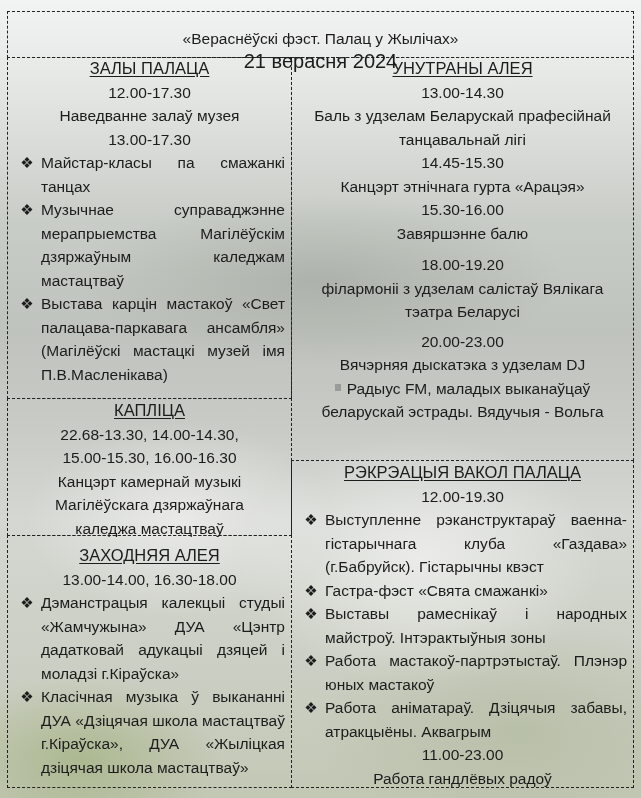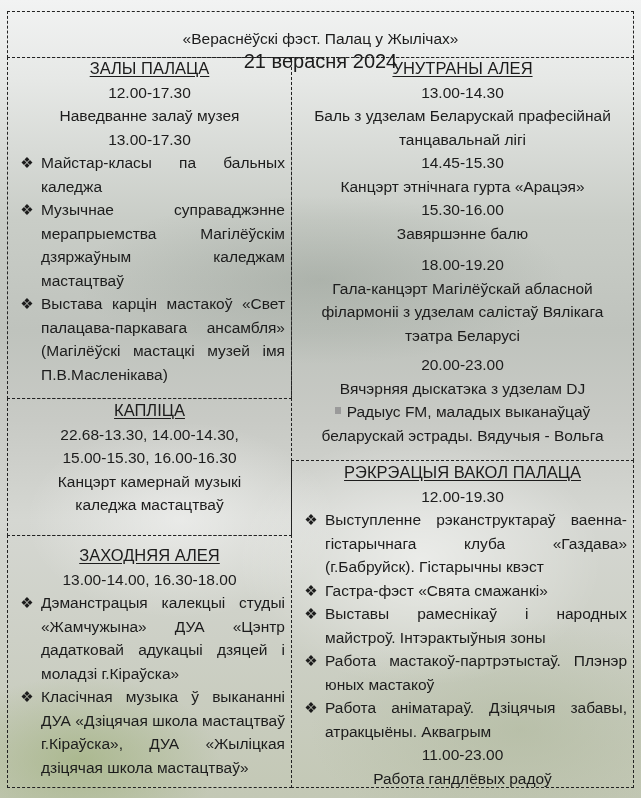--- a/index.html
+++ b/index.html
@@ -46,31 +46,32 @@
 
 <div class="dash-box" style="left:291px; top:57px; width:343px; height:404px;"></div>
 <div class="dash-box" style="left:291px; top:460px; width:343px; height:328px;"></div>
 
 <div class="section" style="left:8px; top:57px; width:283px;">
   <span class="line sec-title">ЗАЛЫ ПАЛАЦА</span>
   <span class="line">12.00-17.30</span>
   <span class="line">Наведванне залаў музея</span>
   <span class="line">13.00-17.30</span>
   <ul class="bullet-list">
-    <li><span class="mark">❖</span><span>Майстар-класы па бальных каледжа</span></li>
+    <li><span class="mark">❖</span><span>Майстар-класы па смажанкі танцах</span></li>
     <li><span class="mark">❖</span><span>Музычнае суправаджэнне мерапрыемства Магілёўскім дзяржаўным каледжам мастацтваў</span></li>
     <li><span class="mark">❖</span><span>Выстава карцін мастакоў «Свет палацава-паркавага ансамбля» (Магілёўскі мастацкі музей імя П.В.Масленікава)</span></li>
   </ul>
 </div>
 
 <div class="section" style="left:8px; top:399px; width:283px;">
   <span class="line sec-title">КАПЛІЦА</span>
   <span class="line">22.68-13.30, 14.00-14.30,</span>
   <span class="line">15.00-15.30, 16.00-16.30</span>
   <span class="line">Канцэрт камернай музыкі</span>
+  <span class="line">Магілёўскага дзяржаўнага</span>
   <span class="line">каледжа мастацтваў</span>
 </div>
 
 <div class="section" style="left:8px; top:536px; width:283px;margin-top:8px;">
   <span class="line sec-title">ЗАХОДНЯЯ АЛЕЯ</span>
   <span class="line">13.00-14.00, 16.30-18.00</span>
   <ul class="bullet-list">
     <li><span class="mark">❖</span><span>Дэманстрацыя калекцыі студыі «Жамчужына» ДУА «Цэнтр дадатковай адукацыі дзяцей і моладзі г.Кіраўска»</span></li>
     <li><span class="mark">❖</span><span>Класічная музыка ў выкананні ДУА «Дзіцячая школа мастацтваў г.Кіраўска», ДУА «Жыліцкая дзіцячая школа мастацтваў»</span></li>
   </ul>
@@ -80,21 +81,20 @@
   <span class="line sec-title">УНУТРАНЫ АЛЕЯ</span>
   <span class="line">13.00-14.30</span>
   <span class="line">Баль з удзелам Беларускай прафесійнай</span>
   <span class="line">танцавальнай лігі</span>
   <span class="line">14.45-15.30</span>
   <span class="line">Канцэрт этнічнага гурта «Арацэя»</span>
   <span class="line">15.30-16.00</span>
   <span class="line">Завяршэнне балю</span>
   <span class="line" style="height:8px;"></span>
   <span class="line">18.00-19.20</span>
-  <span class="line">Гала-канцэрт Магілёўскай абласной</span>
   <span class="line">філармоніі з удзелам салістаў Вялікага</span>
   <span class="line">тэатра Беларусі</span>
   <span class="line" style="height:6px;"></span>
   <span class="line">20.00-23.00</span>
   <span class="line">Вячэрняя дыскатэка з удзелам DJ</span>
   <span class="line"><span class="sq-mark"></span><span>Радыус FM, маладых выканаўцаў</span></span>
   <span class="line">беларускай эстрады. Вядучыя - Вольга</span>
 </div>
 
 <div class="section" style="left:292px; top:461px; width:341px;">

